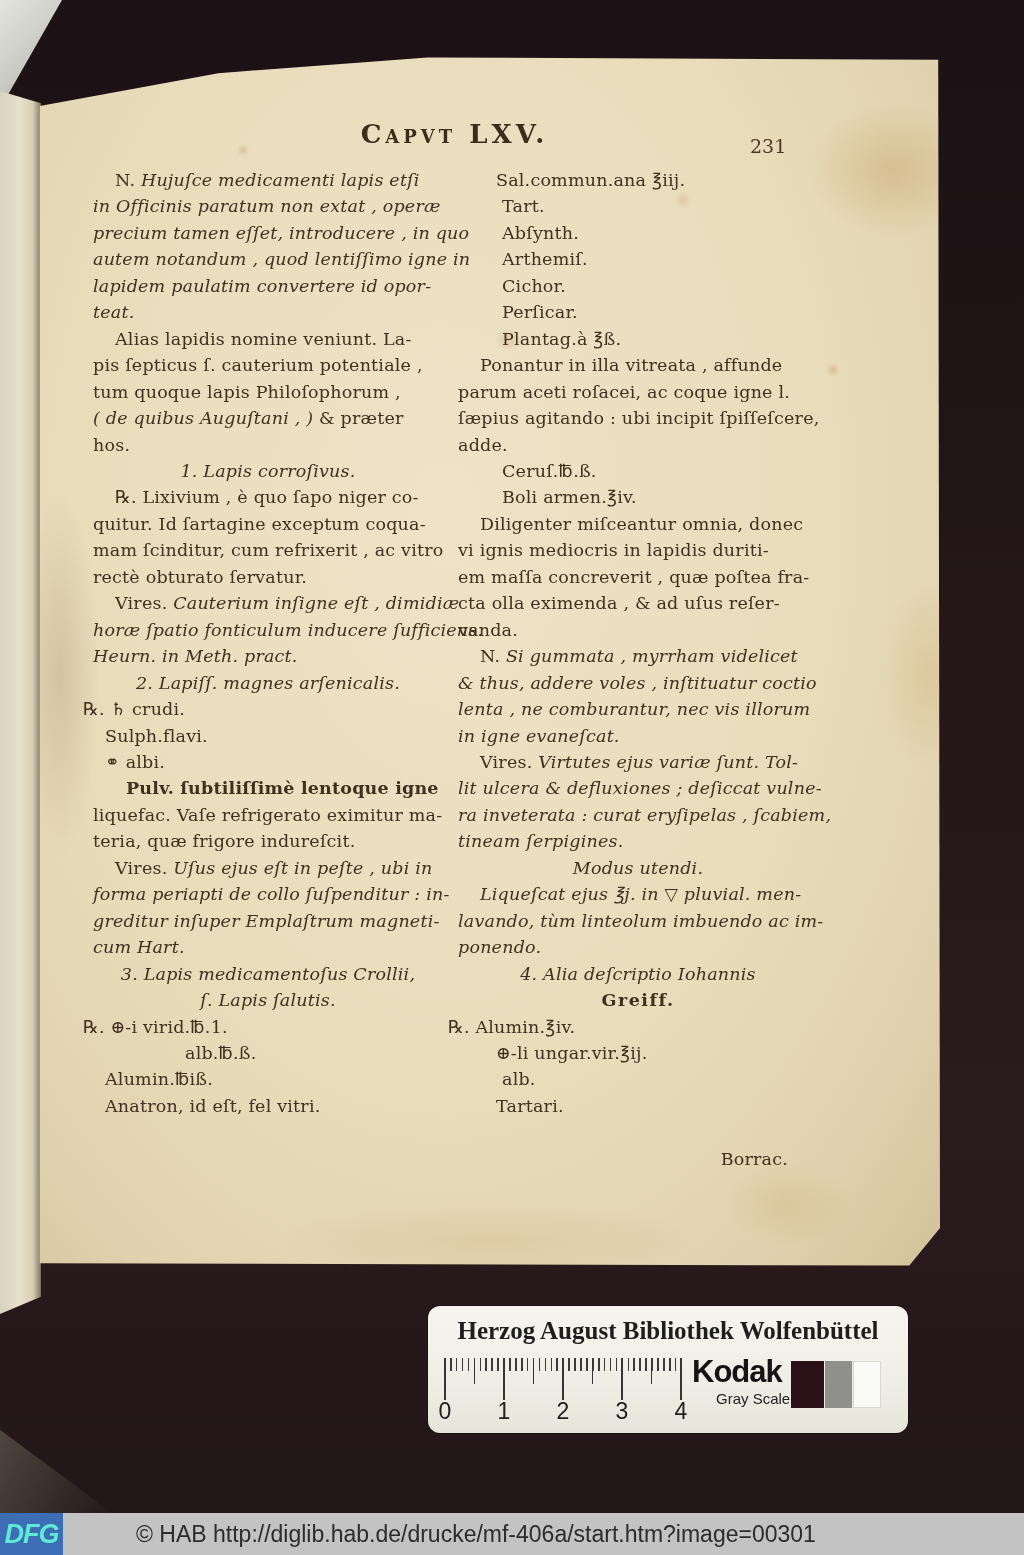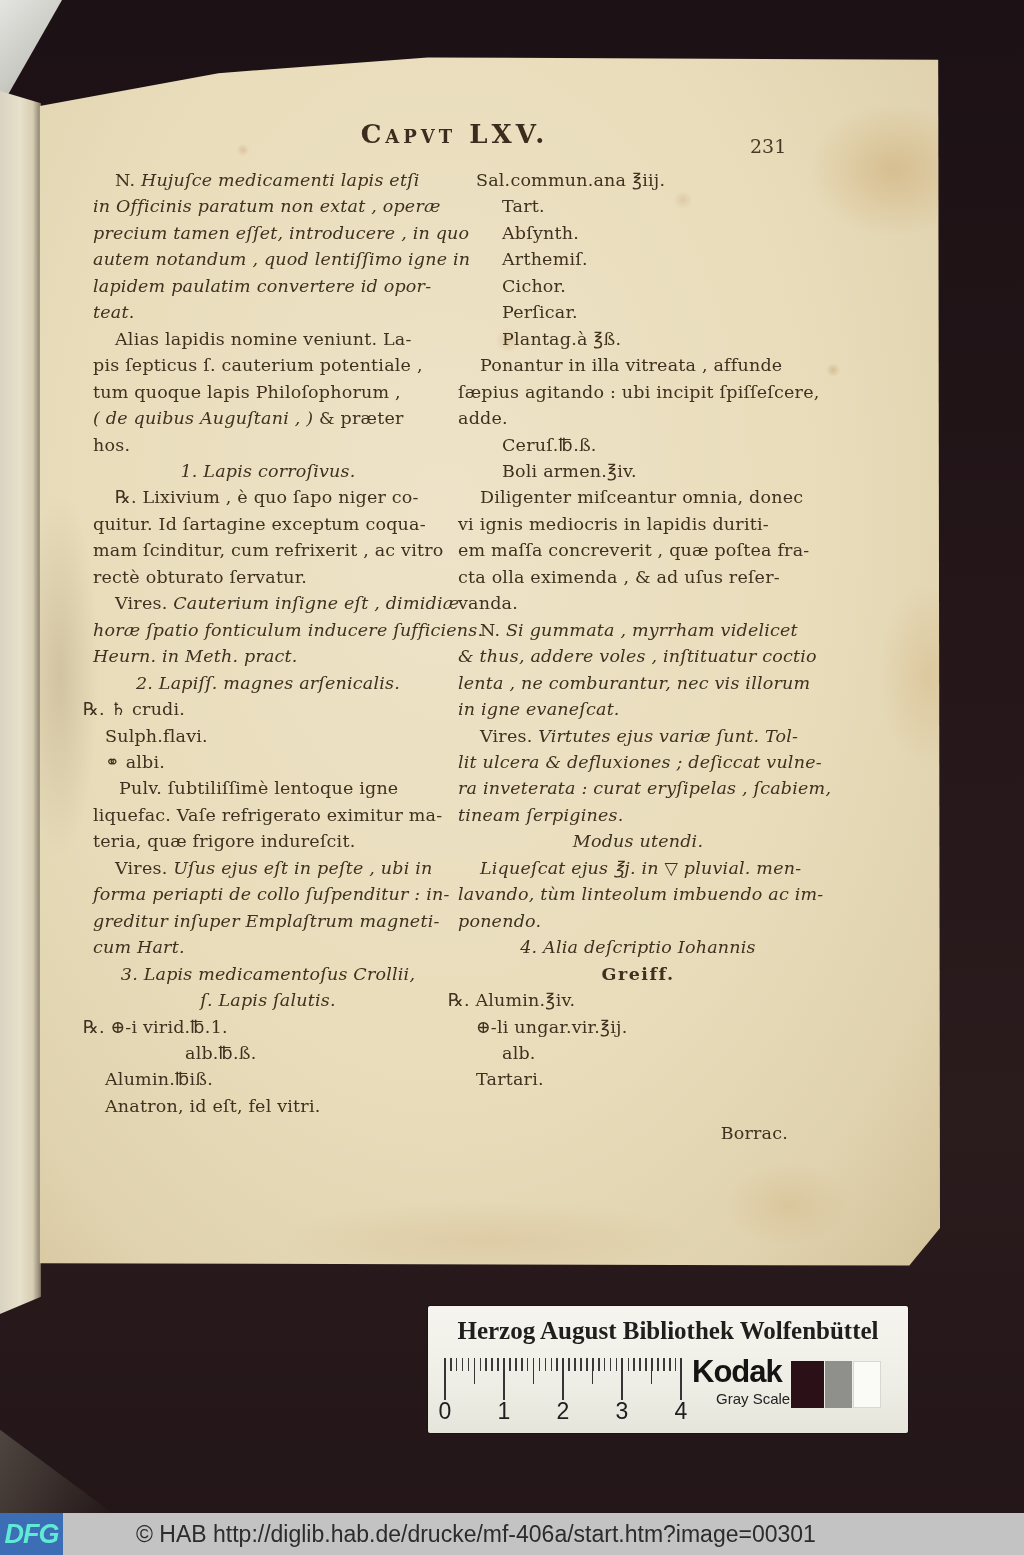--- a/index.html
+++ b/index.html
@@ -37,31 +37,31 @@
     letter-spacing:.2px;}
   .colL{left:55px;width:350px;}
   .colR{left:420px;width:360px;}
   .line{white-space:nowrap;}
   .it{font-style:italic;}
   .fr{font-weight:700;letter-spacing:1.5px;}
   .ind{text-indent:22px;}
   .ctr{text-align:center;}
   .in0{margin-left:-10px;}
   .in1{margin-left:12px;}
-  .in2{margin-left:18px;}
-  .in3{margin-left:26px;}
+  .in2{margin-left:38px;}
+  .in3{margin-left:33px;font-weight:bold;}
   .in4{margin-left:44px;}
   .in5{margin-left:92px;}
   .catch{text-align:right;padding-right:30px;margin-top:27px;}
   
   .corner-wedge{position:absolute;left:0;top:1418px;width:115px;height:97px;
     background:linear-gradient(115deg,rgba(150,150,128,.38),rgba(60,55,45,0));
     clip-path:polygon(0 12%,100% 100%,0 100%);}
   
-  .label{position:absolute;left:428px;top:1306px;width:480px;height:127px;border-radius:2px;
+  .label{position:absolute;left:428px;top:1306px;width:480px;height:127px;border-radius:12px;
     background:linear-gradient(180deg,#f5f4ee 0%,#efeee6 60%,#e6e5db 100%);
     box-shadow:0 0 0 1px rgba(0,0,0,.25);}
   .label-title{padding-top:11px;text-align:center;font-family:"Liberation Serif",serif;
     font-weight:700;font-size:25px;color:#1e1e1c;}
   .ruler{position:absolute;left:14px;top:52px;width:246px;height:56px;}
   .mm{position:absolute;left:2px;top:0;width:238px;height:13px;
     background:repeating-linear-gradient(90deg,#3a3a3a 0,#3a3a3a 1.6px,transparent 1.6px,transparent 5.92px);}
   .t{position:absolute;top:0;width:1.8px;background:#353535;}
   .t.c{height:42px;}
   .t.h{height:26px;}
@@ -137,20 +137,21 @@
       </div>
     <div class="col colR">
         <div class="line in2"><span>Sal.commun.ana ℥iij.</span></div>
         <div class="line in4"><span>Tart.</span></div>
         <div class="line in4"><span>Abſynth.</span></div>
         <div class="line in4"><span>Arthemiſ.</span></div>
         <div class="line in4"><span>Cichor.</span></div>
         <div class="line in4"><span>Perſicar.</span></div>
         <div class="line in4"><span>Plantag.à ℥ß.</span></div>
         <div class="line ind"><span>Ponantur in illa vitreata , affunde</span></div>
+        <div class="line"><span>parum aceti roſacei, ac coque igne l.</span></div>
         <div class="line"><span>ſæpius agitando : ubi incipit ſpiſſeſcere,</span></div>
         <div class="line"><span>adde.</span></div>
         <div class="line in4"><span>Ceruſ.℔.ß.</span></div>
         <div class="line in4"><span>Boli armen.℥iv.</span></div>
         <div class="line ind"><span>Diligenter miſceantur omnia, donec</span></div>
         <div class="line"><span>vi ignis mediocris in lapidis duriti-</span></div>
         <div class="line"><span>em maſſa concreverit , quæ poſtea fra-</span></div>
         <div class="line"><span>cta olla eximenda , &amp; ad uſus reſer-</span></div>
         <div class="line"><span>vanda.</span></div>
         <div class="line ind"><span>N. </span><span class="it">Si gummata , myrrham videlicet</span></div>

